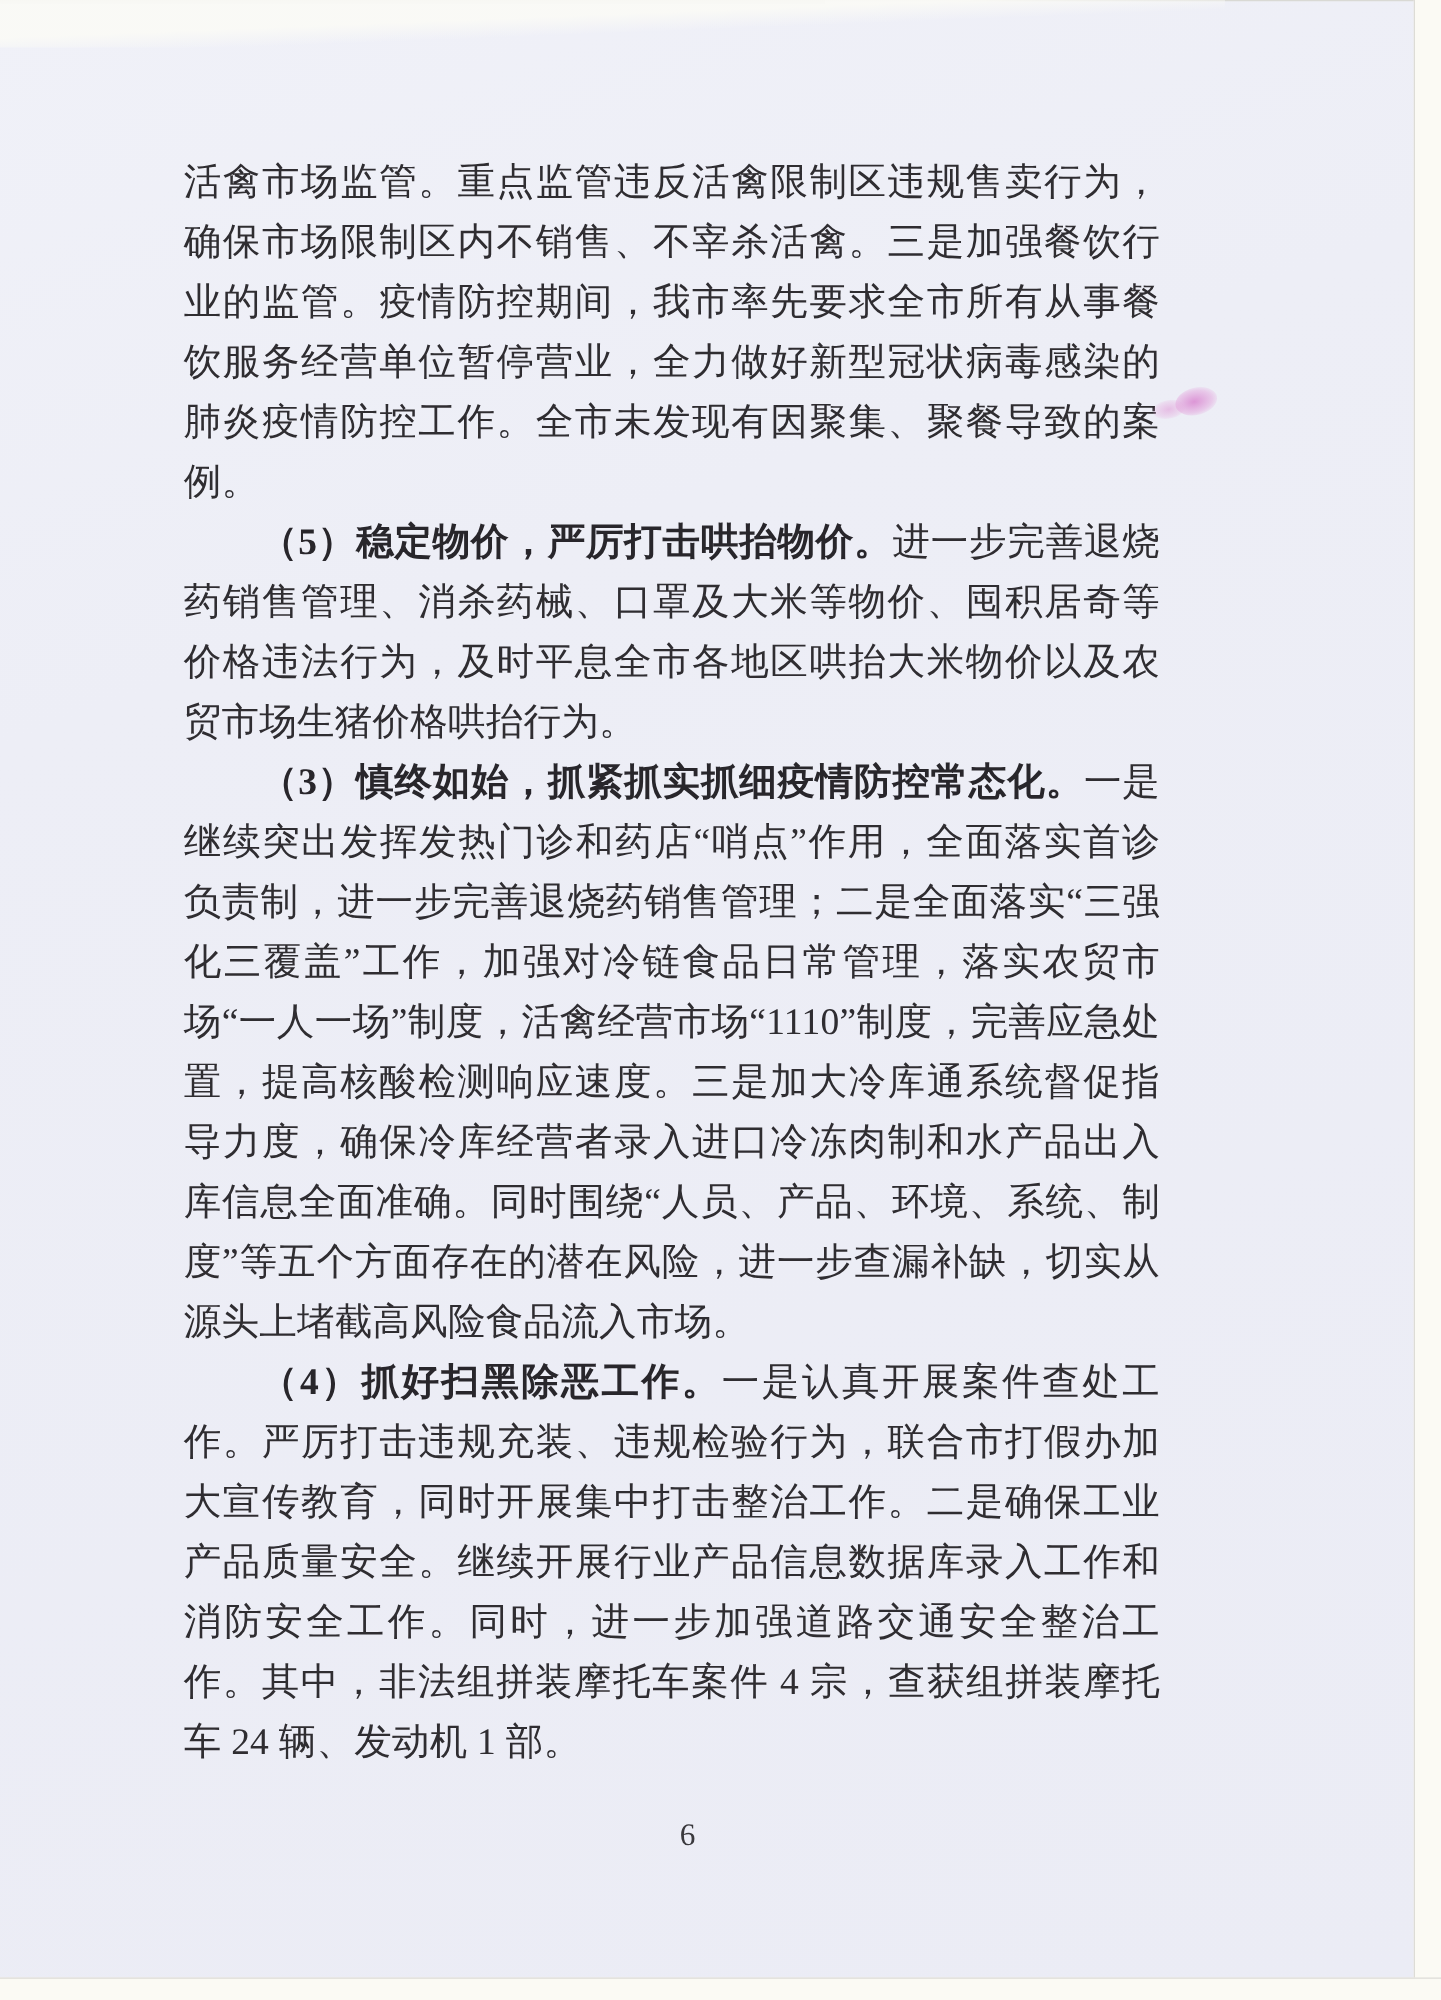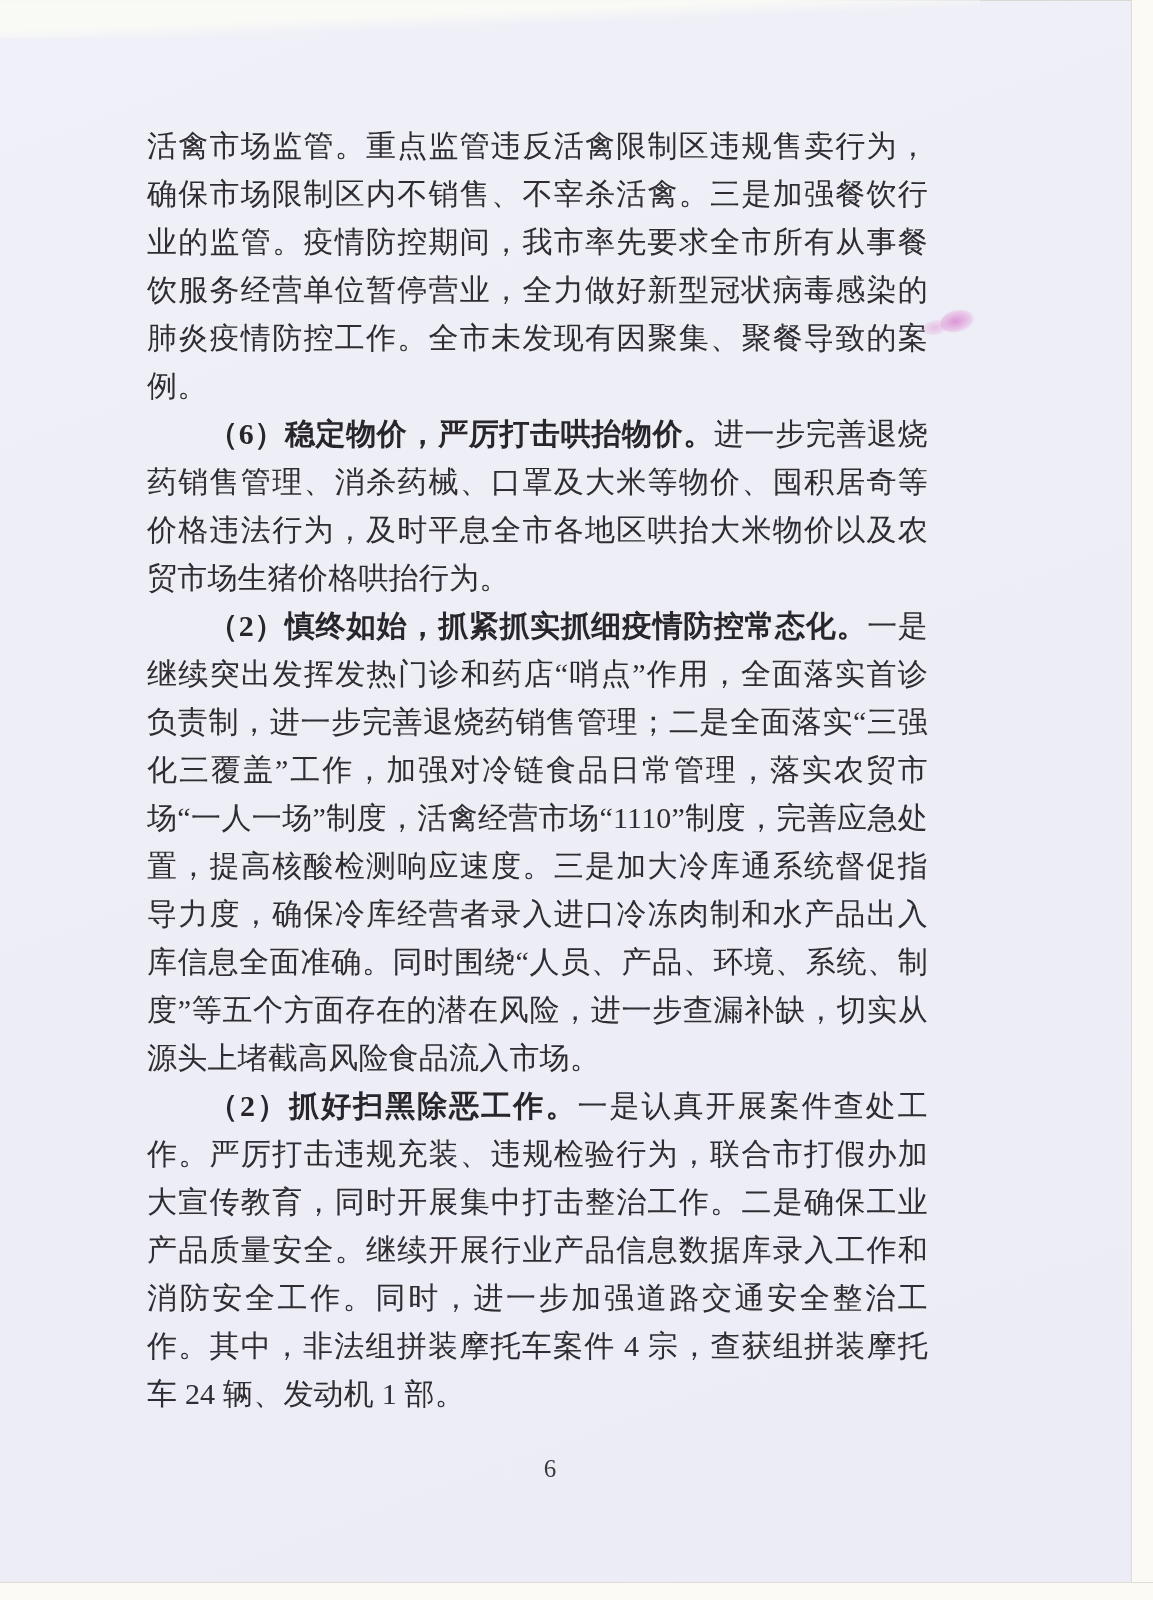--- a/index.html
+++ b/index.html
@@ -101,23 +101,23 @@
 <body>
 
 <div class="scan">
   <div class="paper">
     <div class="top-edge-line"></div>
     <div class="top-wedge"></div>
 
     <div class="content">
 
     <p class="para"><span class="seg">活禽市场监管。重点监管违反活禽限制区违规售卖行为，确保市场限制区内不销售、不宰杀活禽。三是加强餐饮行业的监管。疫情防控期间，我市率先要求全市所有从事餐饮服务经营单位暂停营业，全力做好新型冠状病毒感染的肺炎疫情防控工作。全市未发现有因聚集、聚餐导致的案例。</span></p>
-        <p class="para indent"><span class="seg-bold">（6）稳定物价，严厉打击哄抬物价。</span><span class="seg">进一步完善退烧药销售管理、消杀药械、口罩及大米等物价、囤积居奇等价格违法行为，及时平息全市各地区哄抬大米物价以及农贸市场生猪价格哄抬行为。</span></p>
-        <p class="para indent"><span class="seg-bold">（2）慎终如始，抓紧抓实抓细疫情防控常态化。</span><span class="seg">一是继续突出发挥发热门诊和药店“哨点”作用，全面落实首诊负责制，进一步完善退烧药销售管理；二是全面落实“三强化三覆盖”工作，加强对冷链食品日常管理，落实农贸市场“一人一场”制度，活禽经营市场“1110”制度，完善应急处置，提高核酸检测响应速度。三是加大冷库通系统督促指导力度，确保冷库经营者录入进口冷冻肉制和水产品出入库信息全面准确。同时围绕“人员、产品、环境、系统、制度”等五个方面存在的潜在风险，进一步查漏补缺，切实从源头上堵截高风险食品流入市场。</span></p>
-        <p class="para indent"><span class="seg-bold">（2）抓好扫黑除恶工作。</span><span class="seg">一是认真开展案件查处工作。严厉打击违规充装、违规检验行为，联合市打假办加大宣传教育，同时开展集中打击整治工作。二是确保工业产品质量安全。继续开展行业产品信息数据库录入工作和消防安全工作。同时，进一步加强道路交通安全整治工作。其中，非法组拼装摩托车案件 4 宗，查获组拼装摩托车 24 辆、发动机 1 部。</span></p>
+        <p class="para indent"><span class="seg-bold">（5）稳定物价，严厉打击哄抬物价。</span><span class="seg">进一步完善退烧药销售管理、消杀药械、口罩及大米等物价、囤积居奇等价格违法行为，及时平息全市各地区哄抬大米物价以及农贸市场生猪价格哄抬行为。</span></p>
+        <p class="para indent"><span class="seg-bold">（3）慎终如始，抓紧抓实抓细疫情防控常态化。</span><span class="seg">一是继续突出发挥发热门诊和药店“哨点”作用，全面落实首诊负责制，进一步完善退烧药销售管理；二是全面落实“三强化三覆盖”工作，加强对冷链食品日常管理，落实农贸市场“一人一场”制度，活禽经营市场“1110”制度，完善应急处置，提高核酸检测响应速度。三是加大冷库通系统督促指导力度，确保冷库经营者录入进口冷冻肉制和水产品出入库信息全面准确。同时围绕“人员、产品、环境、系统、制度”等五个方面存在的潜在风险，进一步查漏补缺，切实从源头上堵截高风险食品流入市场。</span></p>
+        <p class="para indent"><span class="seg-bold">（4）抓好扫黑除恶工作。</span><span class="seg">一是认真开展案件查处工作。严厉打击违规充装、违规检验行为，联合市打假办加大宣传教育，同时开展集中打击整治工作。二是确保工业产品质量安全。继续开展行业产品信息数据库录入工作和消防安全工作。同时，进一步加强道路交通安全整治工作。其中，非法组拼装摩托车案件 4 宗，查获组拼装摩托车 24 辆、发动机 1 部。</span></p>
       </div>
 
     <div class="smudge">
       <div class="blob-a"></div>
       <div class="blob-b"></div>
     </div>
 
     <div class="page-number">6</div>
   </div>
 

